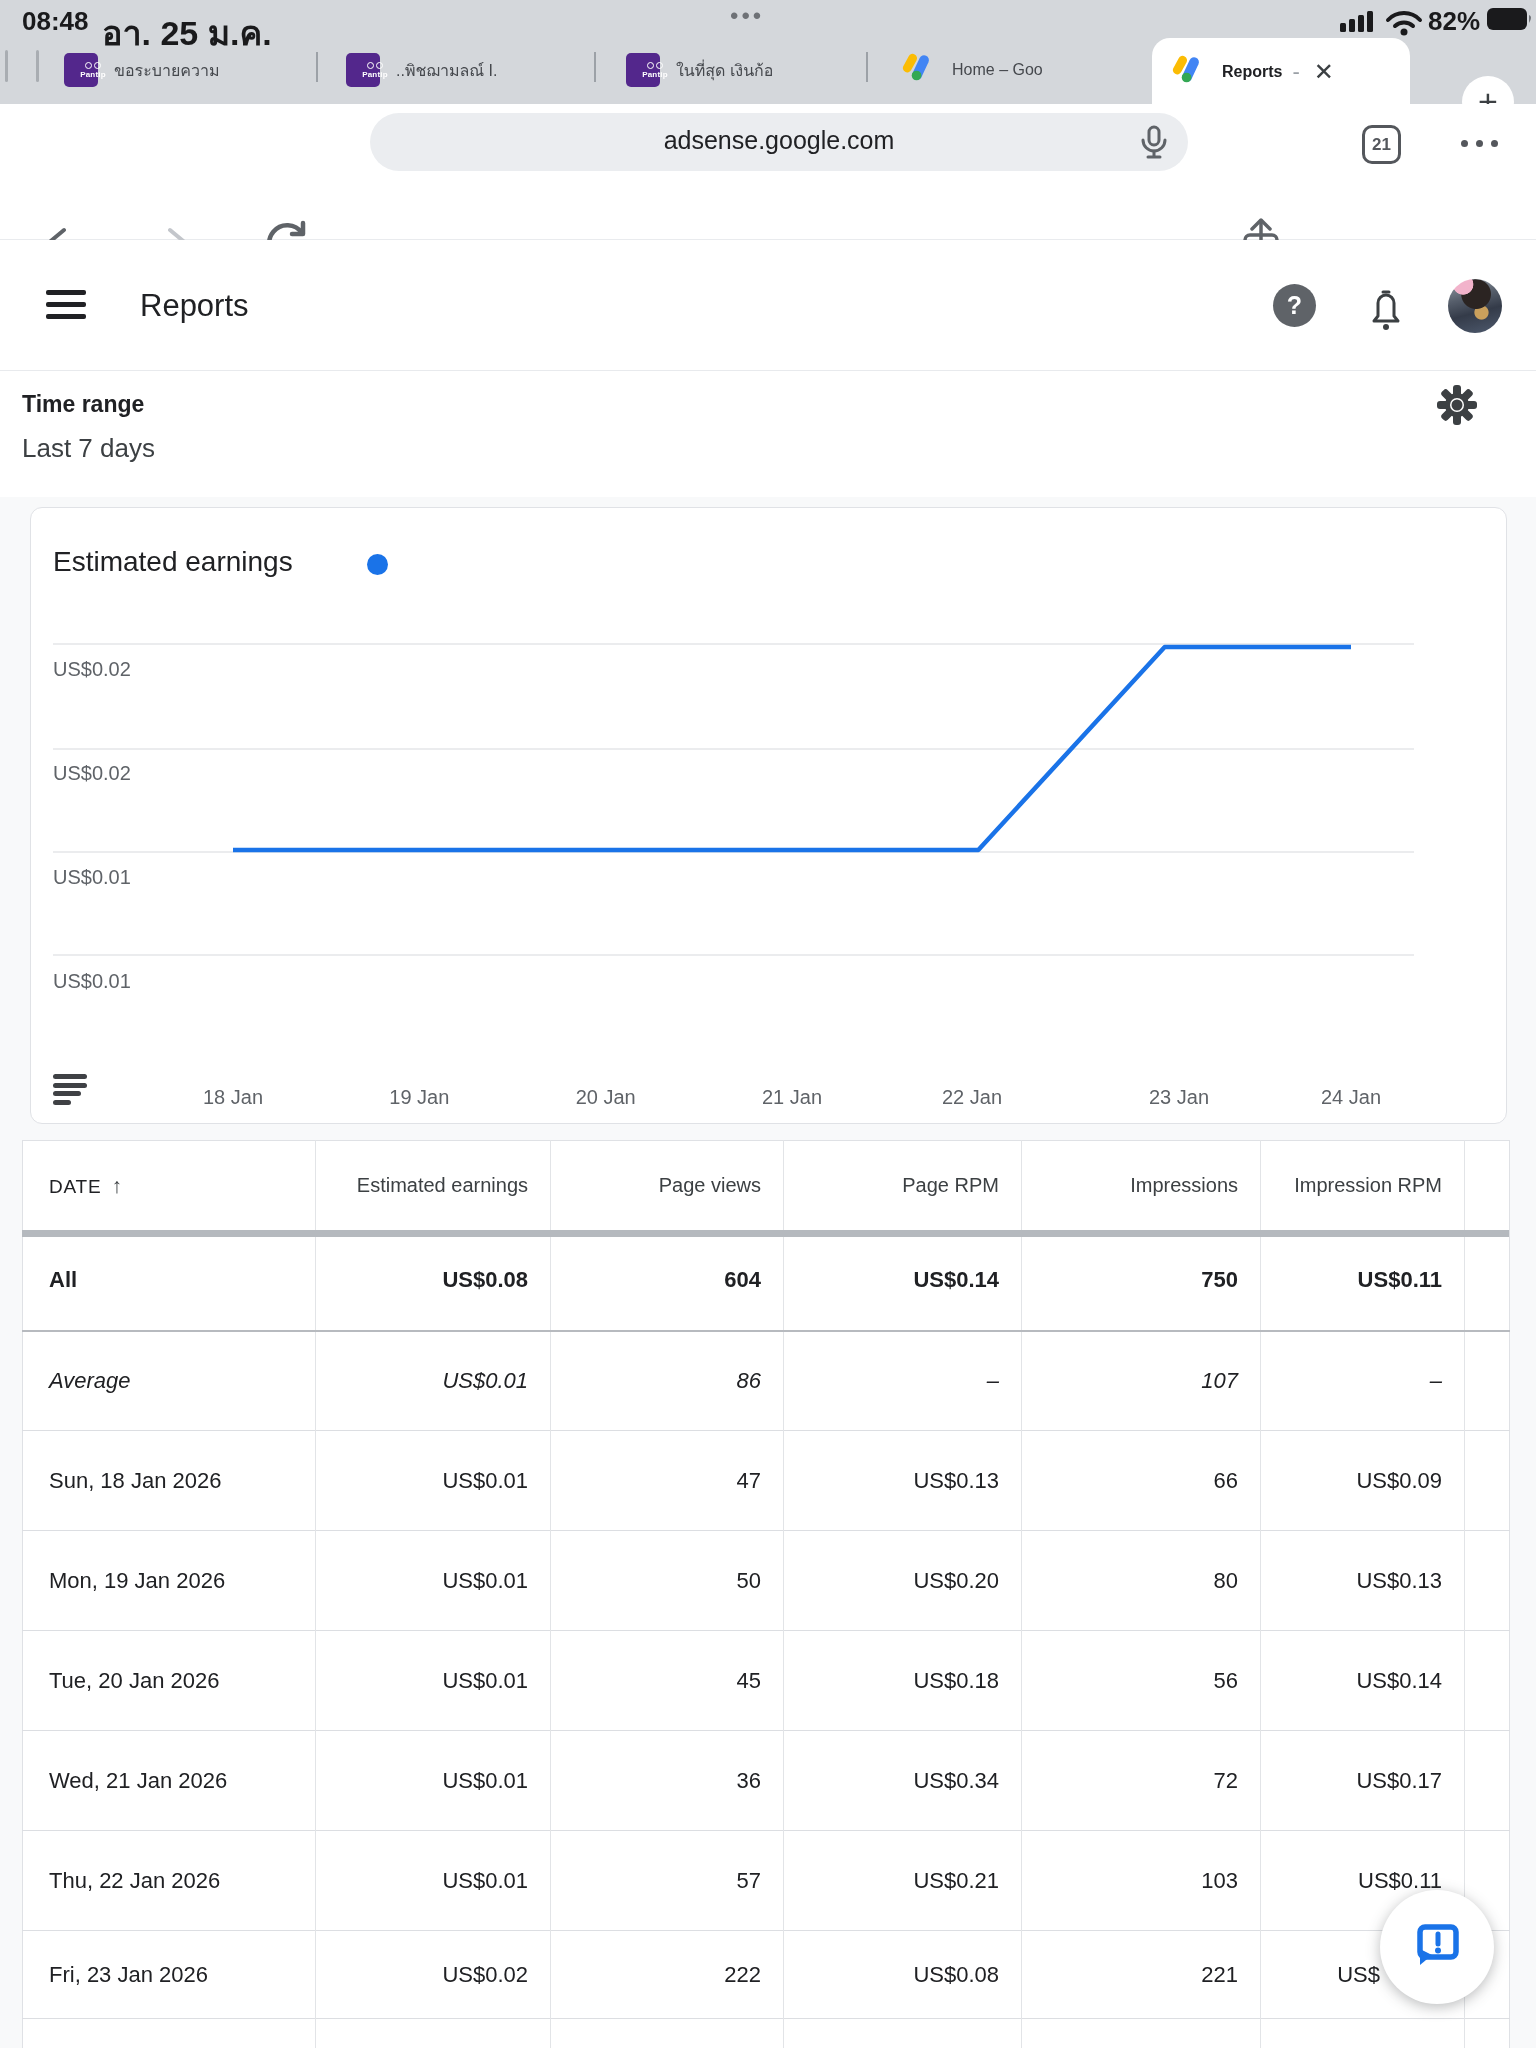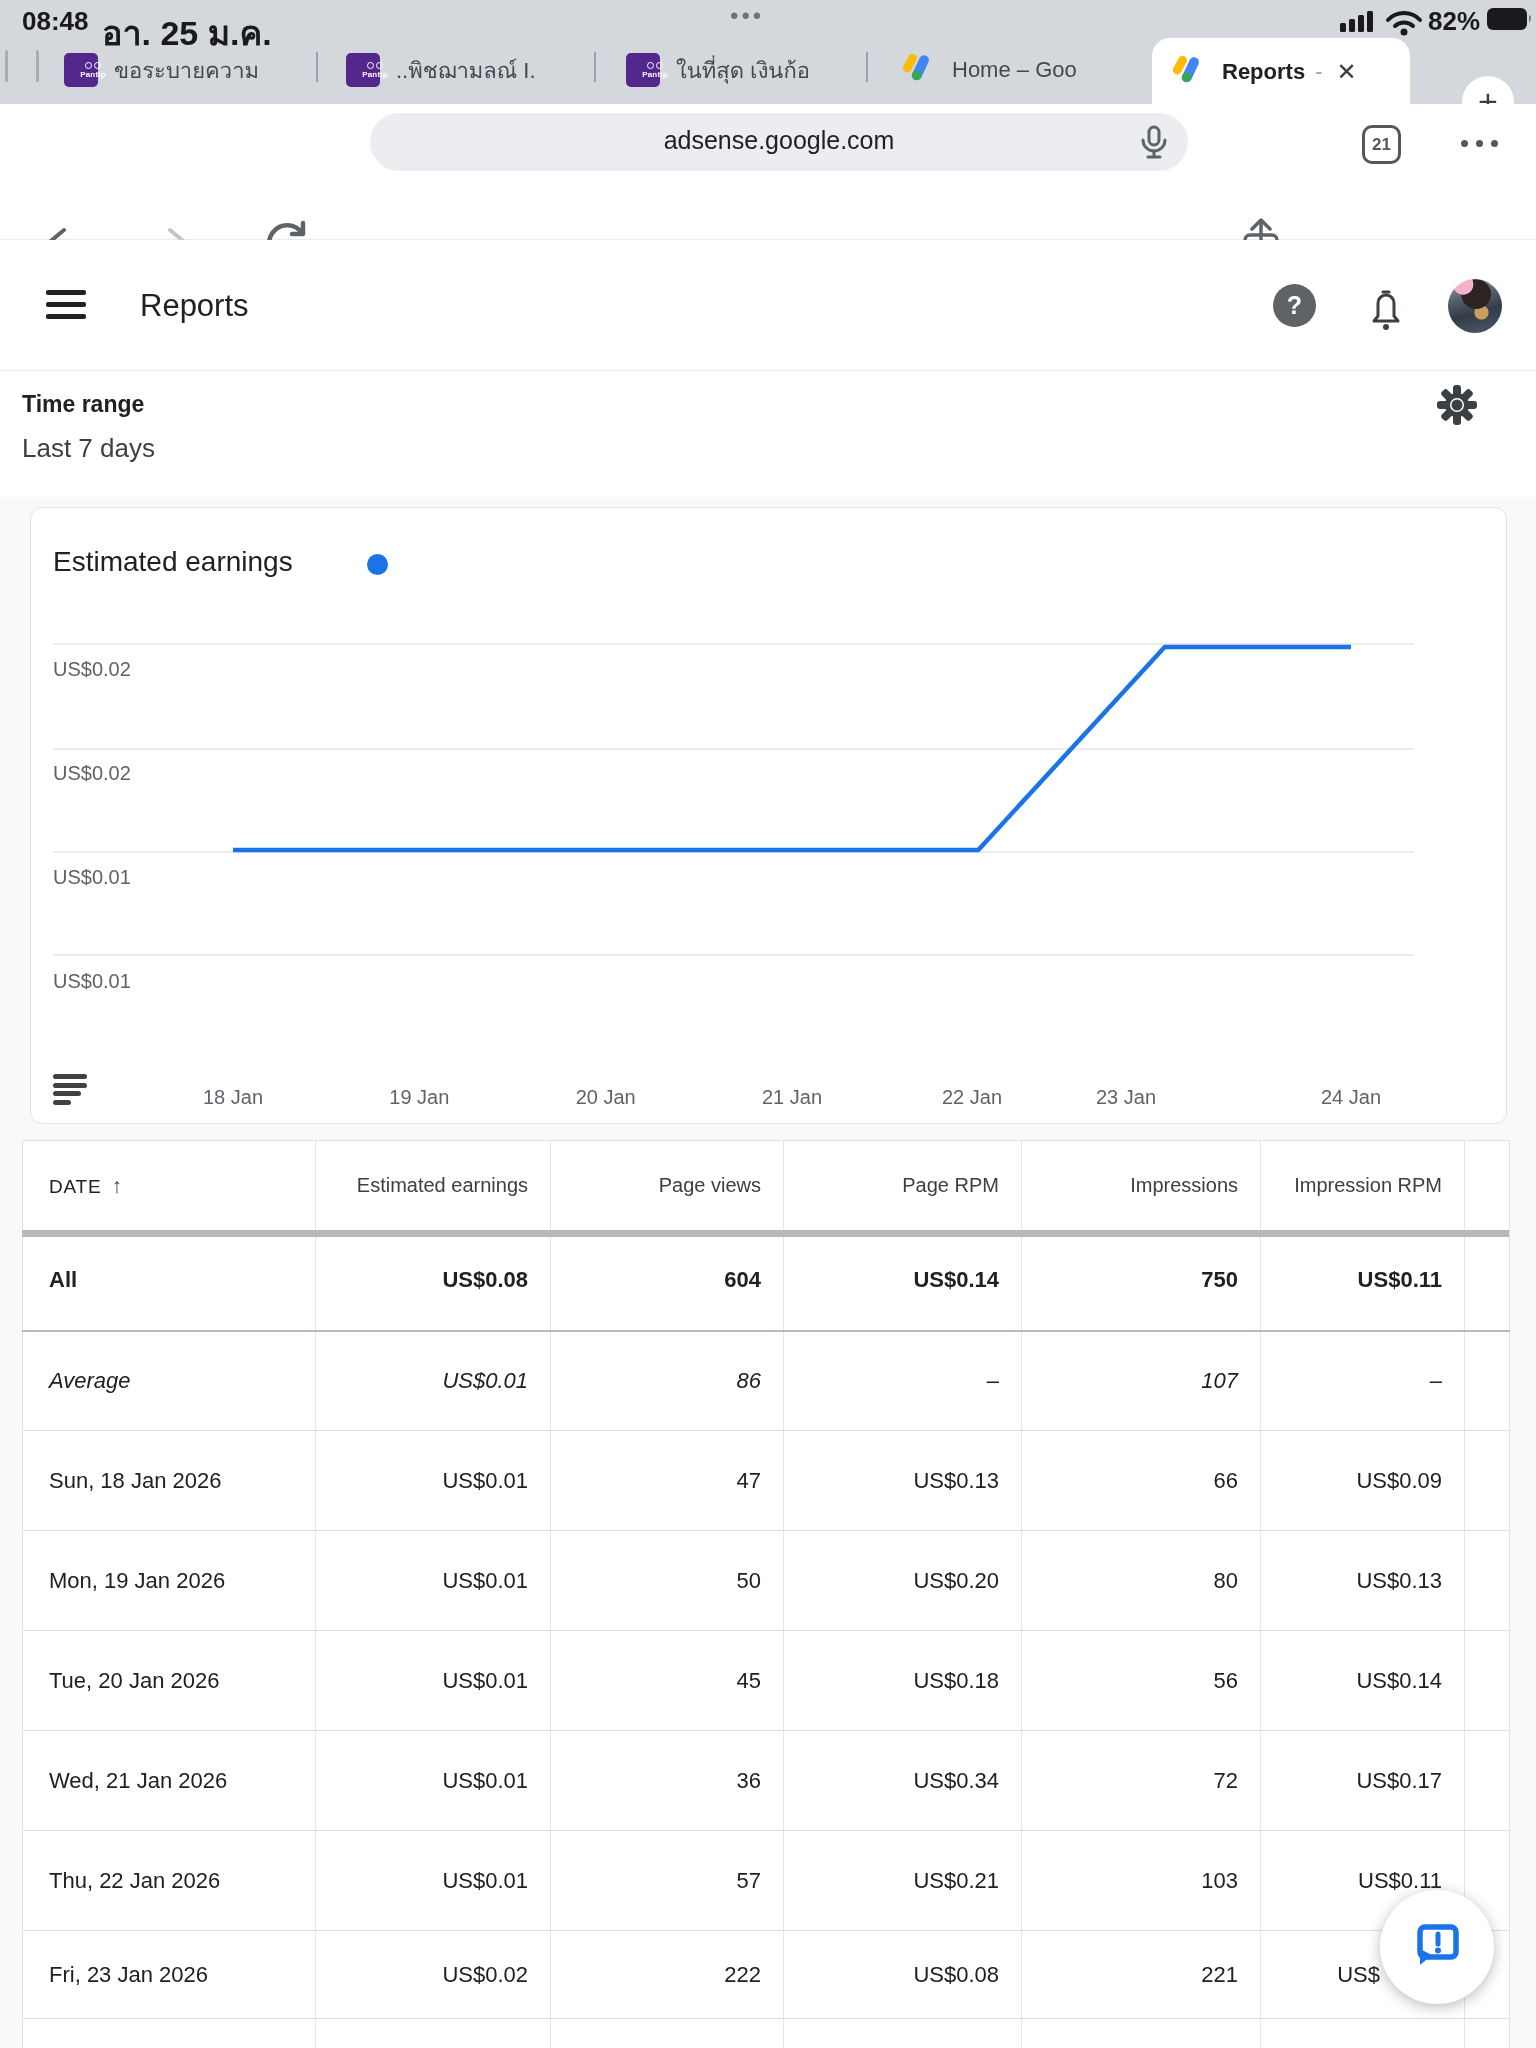--- a/index.html
+++ b/index.html
@@ -12,21 +12,21 @@
   #status-bar { position:absolute; left:0; top:0; width:1536px; height:38px; }
   .st-time { position:absolute; left:22px; top:6px; font-size:26px; font-weight:700; color:#1a1a1c;text-align:center; }
   .st-date { position:absolute; left:102px; top:6px; font-size:34px; font-weight:600; color:#1a1a1c; }
   .st-dots { position:absolute; left:730px; top:2px; font-size:24px; color:#6e7176; letter-spacing:3px; }
   .st-batt-txt { position:absolute; left:1428px; top:6px; font-size:26px; font-weight:600; color:#1a1a1c; }
   
   #tabs { position:absolute; left:0; top:36px; width:1536px; height:68px; }
   .tab-stub { position:absolute; top:14px; width:3px; height:32px; border-radius:2px; background:#a9adb2; }
   .tab-div { position:absolute; top:16px; width:2px; height:30px; background:#9ca1a7; }
   .tab { position:absolute; top:0; height:68px; display:flex; align-items:center; }
-  .tab-label { font-size:22px; color:#45484d; white-space:nowrap; overflow:hidden; }
+  .tab-label { font-size:16px; color:#45484d; white-space:nowrap; overflow:hidden; }
   .tab.active { top:2px; height:68px; background:#ffffff; border-radius:18px 18px 0 0; }
   .tab.active .tab-label { color:#202124; font-weight:600; }
   .favicon { display:inline-block; width:34px; height:34px; margin-right:16px; flex:none; }
   .pantip-box { width:34px; height:34px; background:#53278c; border-radius:5px; display:flex; flex-direction:column; align-items:center; justify-content:center;padding-left:24px; }
   .pantip-curls { display:flex; gap:2px; margin-bottom:1px; }
   .pantip-curls i { display:block; width:7px; height:7px; border:1.6px solid #fff; border-radius:50%; }
   .pantip-word { font-size:8px; font-weight:700; color:#fff; letter-spacing:.2px; }
   .tab-dash { color:#9aa0a6; font-size:22px; margin:0 14px 0 10px; }
   .tab-close { font-size:24px; color:#3c4043; }
   #new-tab-btn { position:absolute; left:1462px; top:40px; width:52px; height:52px; border-radius:50%; background:#fff; color:#3c4043; font-size:34px; line-height:50px; text-align:center; }
@@ -274,21 +274,21 @@
       <i style="width:34px"></i>
       <i style="width:28px"></i>
       <i style="width:18px"></i>
   </div>
   <div id="x-labels">
       <div class="xlab" style="left: 142px;">18 Jan</div>
       <div class="xlab" style="left: 328.333px;">19 Jan</div>
       <div class="xlab" style="left: 514.667px;">20 Jan</div>
       <div class="xlab" style="left: 701px;">21 Jan</div>
       <div class="xlab" style="left: 881px;">22 Jan</div>
-      <div class="xlab" style="left: 1035px;">23 Jan</div>
+      <div class="xlab" style="left: 1088px;">23 Jan</div>
       <div class="xlab" style="left: 1260px;">24 Jan</div>
     </div>
 </div>
 
 <div id="table-wrap">
   <table>
     <colgroup>
       <col style="width:293px">
         <col style="width:235px">
         <col style="width:233px">

